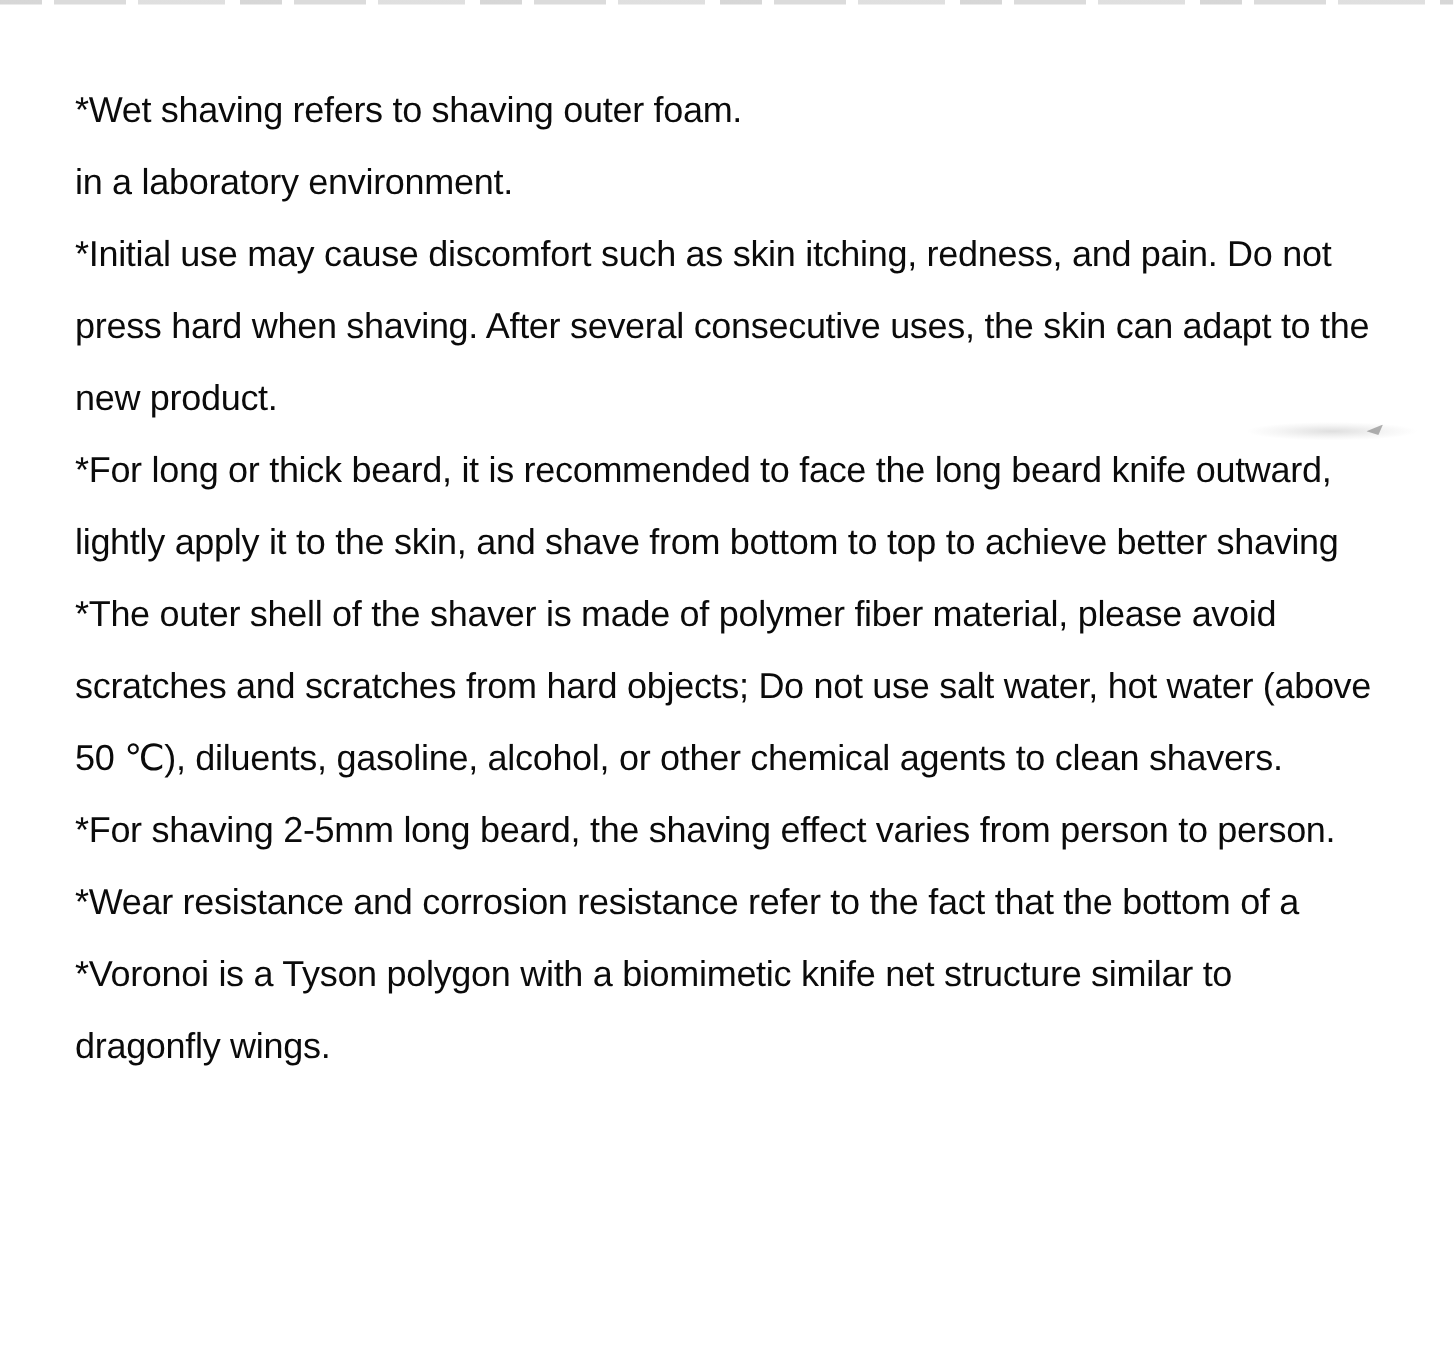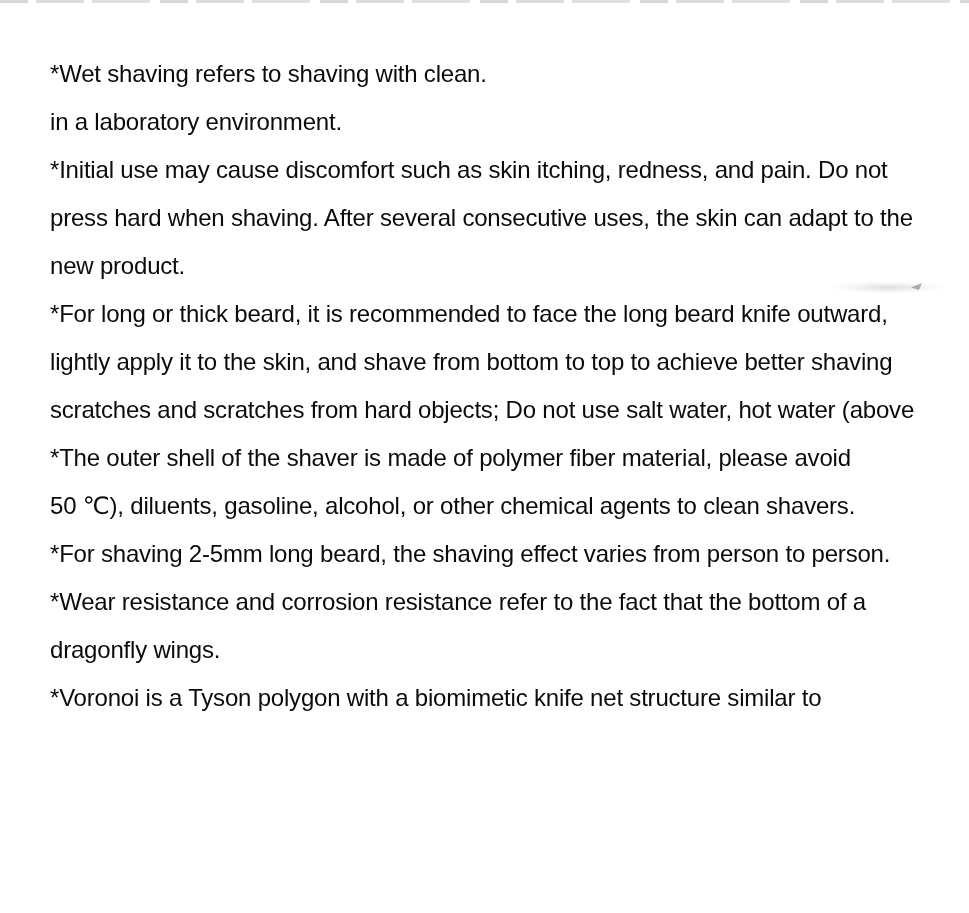--- a/index.html
+++ b/index.html
@@ -70,31 +70,31 @@
   }
 </style>
 </head>
 <body>
 
 <div class="page">
 
   <div class="top-strip"></div>
 
   <div class="textblock">
-    <div class="line">*Wet shaving refers to shaving with clean.</div>
+    <div class="line">*Wet shaving refers to shaving outer foam.</div>
     <div class="line">in a laboratory environment.</div>
     <div class="line">*Initial use may cause discomfort such as skin itching, redness, and pain. Do not</div>
     <div class="line">press hard when shaving. After several consecutive uses, the skin can adapt to the</div>
     <div class="line">new product.</div>
     <div class="line">*For long or thick beard, it is recommended to face the long beard knife outward,</div>
     <div class="line">lightly apply it to the skin, and shave from bottom to top to achieve better shaving</div>
+    <div class="line">*The outer shell of the shaver is made of polymer fiber material, please avoid</div>
     <div class="line">scratches and scratches from hard objects; Do not use salt water, hot water (above</div>
-    <div class="line">*The outer shell of the shaver is made of polymer fiber material, please avoid</div>
     <div class="line">50 ℃), diluents, gasoline, alcohol, or other chemical agents to clean shavers.</div>
     <div class="line">*For shaving 2-5mm long beard, the shaving effect varies from person to person.</div>
     <div class="line">*Wear resistance and corrosion resistance refer to the fact that the bottom of a</div>
+    <div class="line">*Voronoi is a Tyson polygon with a biomimetic knife net structure similar to</div>
     <div class="line">dragonfly wings.</div>
-    <div class="line">*Voronoi is a Tyson polygon with a biomimetic knife net structure similar to</div>
   </div>
 
   <div class="smudge"></div>
 
 </div>
 
 </body></html>

